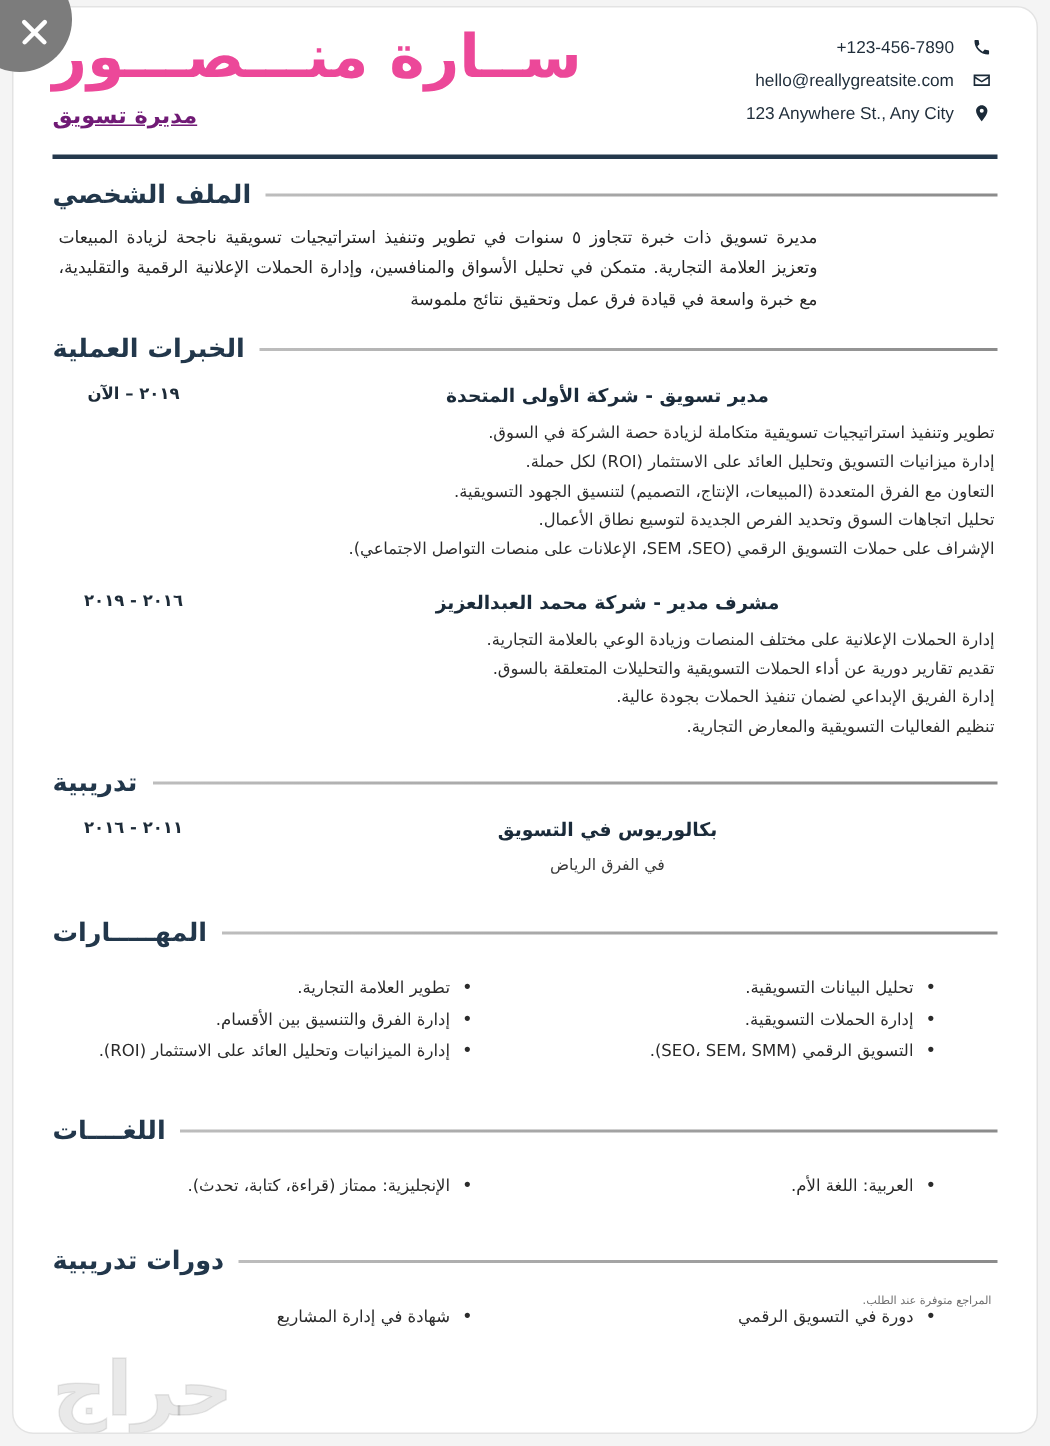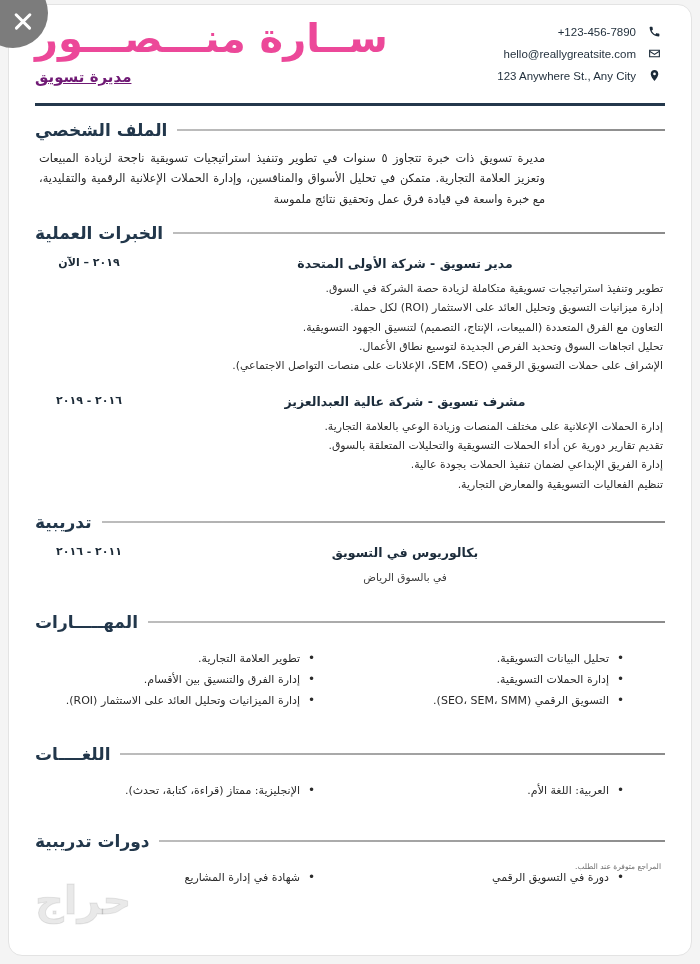--- a/index.html
+++ b/index.html
@@ -257,23 +257,23 @@
     bottom: 84px;
     color: #6f6f6f;
     font-size: 7.5px;
     direction: rtl;
   }
 
   
   .watermark {
     position: absolute;
     left: 26px;
-    bottom: 32px;
+    bottom: 0;
     color: rgba(0,0,0,0.085);
-    font-size: 40px;
+    font-size: 50px;
     font-weight: 700;
     letter-spacing: 1px;
     direction: rtl;
     user-select: none;
     -webkit-text-stroke: 1px rgba(0,0,0,0.09);
   }
 </style>
 </head>
 <body>
 
@@ -346,21 +346,21 @@
               <li>التعاون مع الفرق المتعددة (المبيعات، الإنتاج، التصميم) لتنسيق الجهود التسويقية.</li>
               <li>تحليل اتجاهات السوق وتحديد الفرص الجديدة لتوسيع نطاق الأعمال.</li>
               <li>الإشراف على حملات التسويق الرقمي (SEM ،SEO، الإعلانات على منصات التواصل الاجتماعي).</li>
             </ul>
           </div>
           <div class="entry-date">٢٠١٩ – الآن</div>
         </div>
 
         <div class="entry" style="margin-top:16px;">
           <div class="entry-main">
-            <div class="entry-title">مشرف تسويق - شركة عالية العبدالعزيز</div>
+            <div class="entry-title">مشرف مدير - شركة محمد العبدالعزيز</div>
             <ul class="bullets-plain">
               <li>إدارة الحملات الإعلانية على مختلف المنصات وزيادة الوعي بالعلامة التجارية.</li>
               <li>تقديم تقارير دورية عن أداء الحملات التسويقية والتحليلات المتعلقة بالسوق.</li>
               <li>إدارة الفريق الإبداعي لضمان تنفيذ الحملات بجودة عالية.</li>
               <li>تنظيم الفعاليات التسويقية والمعارض التجارية.</li>
             </ul>
           </div>
           <div class="entry-date">٢٠١٦ - ٢٠١٩</div>
         </div>
 
@@ -370,21 +370,21 @@
     <div class="section" style="margin-top:18px;">
       <div class="sec-head">
         <div class="sec-title">تدريبية</div>
         <div class="sec-line"></div>
       </div>
 
       <div class="sec-body">
         <div class="entry">
           <div class="entry-main">
             <div class="entry-title">بكالوريوس في التسويق</div>
-            <div class="entry-sub">في بالسوق الرياض</div>
+            <div class="entry-sub">في الفرق الرياض</div>
           </div>
           <div class="entry-date">٢٠١١ - ٢٠١٦</div>
         </div>
       </div>
     </div>
 
     <div class="section" style="margin-top:26px;">
       <div class="sec-head">
         <div class="sec-title">المهـــــارات</div>
         <div class="sec-line"></div>

